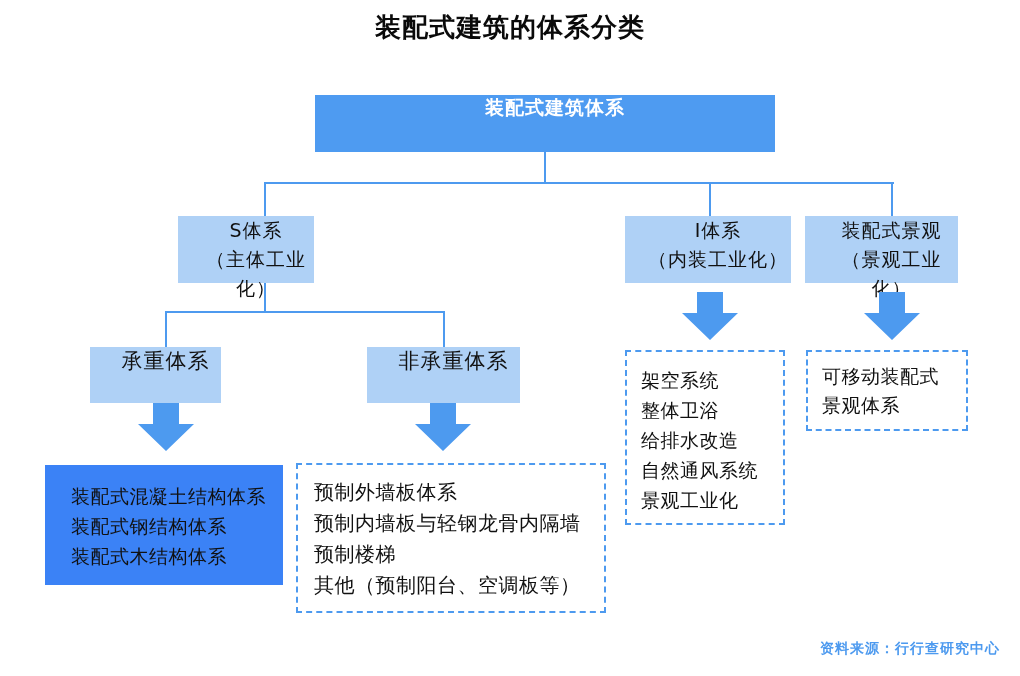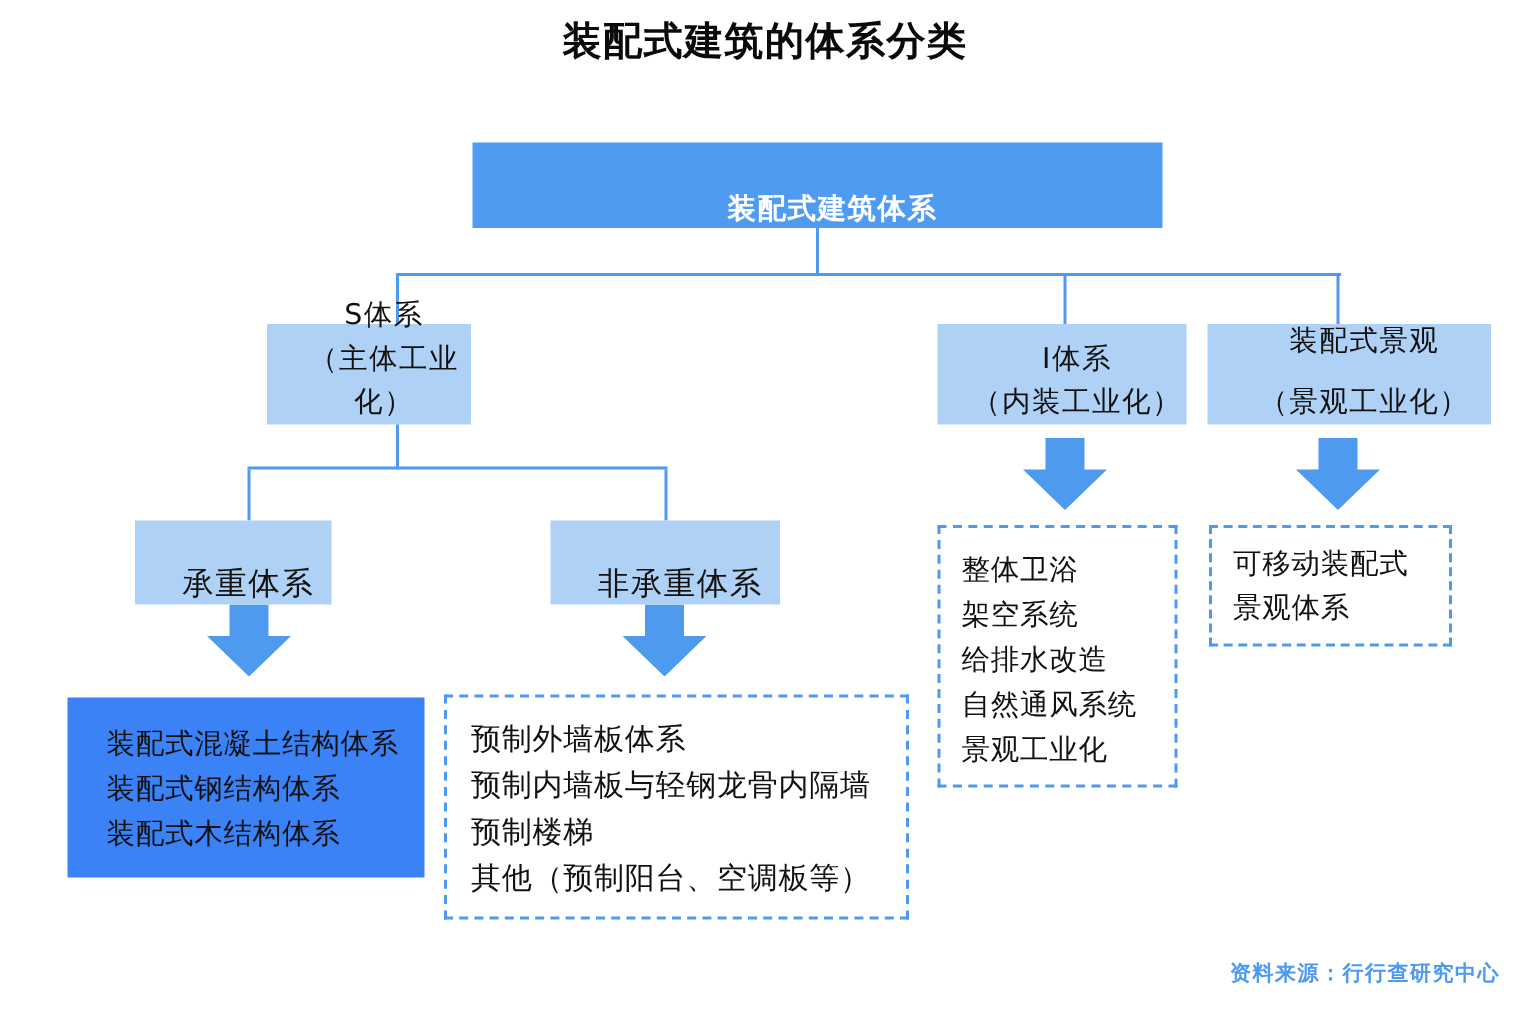--- a/index.html
+++ b/index.html
@@ -20,21 +20,21 @@
     font-weight: bold;
     color: #0a0a0a;
     letter-spacing: 1px;
   }
   .box {
     position: absolute;
     box-sizing: border-box;
     display: flex;
     flex-direction: column;
     align-items: center;
-    justify-content: flex-end;
+    justify-content: flex-start;
     text-align: center;
     padding-left: 20px;
   }
   .box.root {
     background: #4E9BF1;
     color: #ffffff;
     font-weight: bold;
     font-size: 19px;
     letter-spacing: 1px;
   }
@@ -107,21 +107,21 @@
   <div class="line" style="left:891px; top:184px; width:2px; height:33px;"></div>
 
   <div class="box l2" style="left:178px; top:216px; width:136px; height:67px;">
     <div>S体系</div>
     <div>（主体工业化）</div>
   </div>
   <div class="box l2" style="left:625px; top:216px; width:166px; height:67px;">
     <div>I体系</div>
     <div>（内装工业化）</div>
   </div>
-  <div class="box l2" style="left:805px; top:216px; width:189px; height:67px;gap:12px;">
+  <div class="box l2" style="left:805px; top:216px; width:153px; height:67px;">
     <div>装配式景观</div>
     <div>（景观工业化）</div>
   </div>
 
   <div class="line" style="left:264px; top:283px; width:2px; height:30px;"></div>
   <div class="line" style="left:165px; top:311px; width:280px; height:2px;"></div>
   <div class="line" style="left:165px; top:313px; width:2px; height:34px;"></div>
   <div class="line" style="left:443px; top:313px; width:2px; height:34px;"></div>
 
   <div class="box l3" style="left:90px; top:347px; width:131px; height:56px;">
@@ -151,22 +151,22 @@
   </div>
 
   <div class="list dashed fcz" style="left:296px; top:463px; width:310px; height:150px;">
     <div class="li">预制外墙板体系</div>
     <div class="li">预制内墙板与轻钢龙骨内隔墙</div>
     <div class="li">预制楼梯</div>
     <div class="li">其他（预制阳台、空调板等）</div>
   </div>
 
   <div class="list dashed isys" style="left:625px; top:350px; width:160px; height:175px;">
+    <div class="li">架空系统</div>
     <div class="li">整体卫浴</div>
-    <div class="li">架空系统</div>
     <div class="li">给排水改造</div>
     <div class="li">自然通风系统</div>
     <div class="li">景观工业化</div>
   </div>
 
   <div class="list dashed lsc" style="left:806px; top:350px; width:162px; height:81px;">
     <div class="li">可移动装配式景观体系</div>
   </div>
 
   <div class="source">资料来源：行行查研究中心</div>

